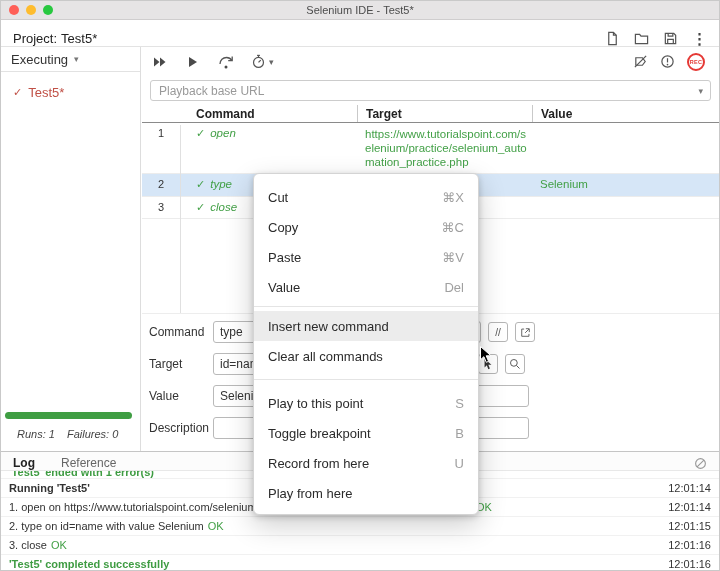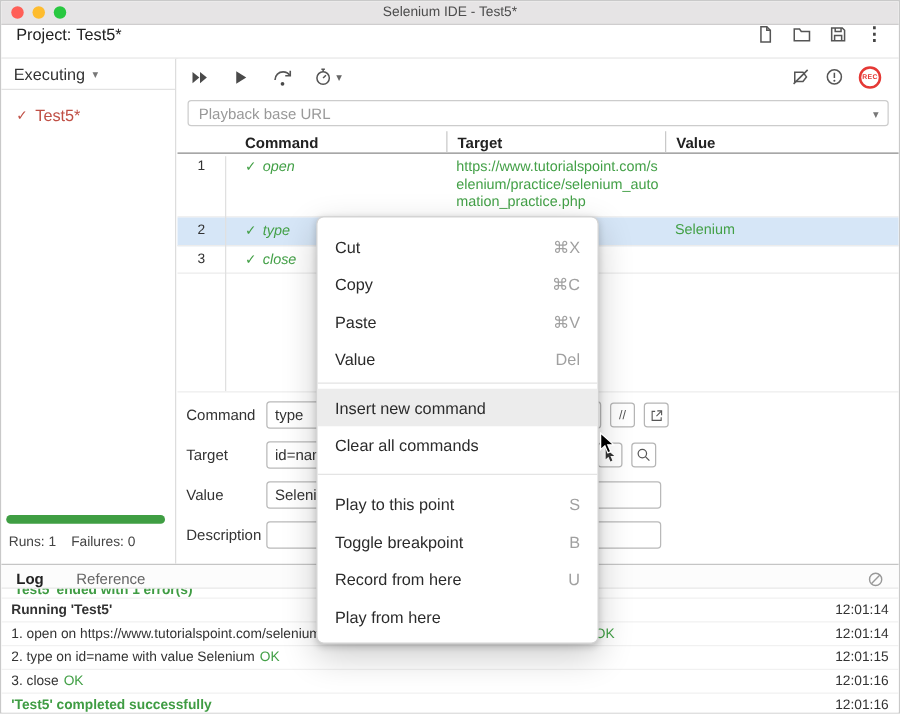--- a/index.html
+++ b/index.html
@@ -14,41 +14,41 @@
   .lights { position:absolute; left:8px; top:4px; display:flex; gap:7px; }
   .light { width:10px; height:10px; border-radius:50%; display:inline-block; }
   .light.red    { background:#ff5f57; }
   .light.yellow { background:#febc2e; }
   .light.green  { background:#28c840; }
   .wintitle { position:absolute; left:0; right:0; top:3px; text-align:center;
               font-size:11px; color:#4c4c4c; }
 
   
   .projectbar { position:absolute; top:19px; left:0; right:0; height:27px;
-                display:flex; align-items:flex-start; padding:0 12px;
+                display:flex; align-items:flex-end; padding:0 12px;
                 border-bottom:1px solid #e3e3e3; background:#fff; }
   .projecttitle { font-size:13px; color:#222; }
   .projecttitle .pname { margin-left:4px; }
   .projectactions { margin-left:auto; display:flex; align-items:center; gap:14px; }
   .icobtn { background:none; border:none; cursor:pointer; display:flex;
             align-items:center; justify-content:center; padding:0; color:#555; }
   .kebab { font-size:15px; font-weight:bold; color:#444; line-height:1; }
 
   
   .sidebar { position:absolute; top:46px; left:0; width:140px; height:404px;
              border-right:1px solid #ddd; background:#fff; }
   .sb-header { height:25px; display:flex; align-items:center; padding:0 10px;
                font-size:13px; color:#333; border-bottom:1px solid #e2e2e2; cursor:pointer; }
   .sb-caret { margin-left:6px; font-size:9px; color:#777; }
   .test-item { margin-top:10px; padding:3px 12px; font-size:13px; color:#c05046;
                display:flex; align-items:center; gap:6px; cursor:pointer; }
   .progress { position:absolute; left:4px; right:8px; bottom:32px; height:7px;
               border-radius:4px; background:#3f9e43; }
-  .runsrow { position:absolute; left:6px; bottom:11px; font-size:11px; color:#444;
-             display:flex; gap:12px; }
+  .runsrow { position:absolute; left:16px; bottom:11px; font-size:11px; color:#444;
+             display:flex; gap:12px;font-style:italic; }
 
   
   .main { position:absolute; top:46px; left:141px; right:0; height:404px; background:#fff; }
   .toolbar { height:29px; display:flex; align-items:center; padding:0 10px; gap:17px; }
   .tb-right { margin-left:auto; display:flex; align-items:center; gap:12px; margin-right:4px; }
   .speedwrap { display:flex; align-items:center; gap:3px; }
   .tb-caret { font-size:9px; color:#666; }
   .recbtn { width:18px; height:18px; border-radius:50%; border:2px solid #e53935;
             color:#e53935; font-size:5.5px; font-weight:bold; letter-spacing:.3px;
             display:flex; align-items:center; justify-content:center; background:#fff; cursor:pointer; }

